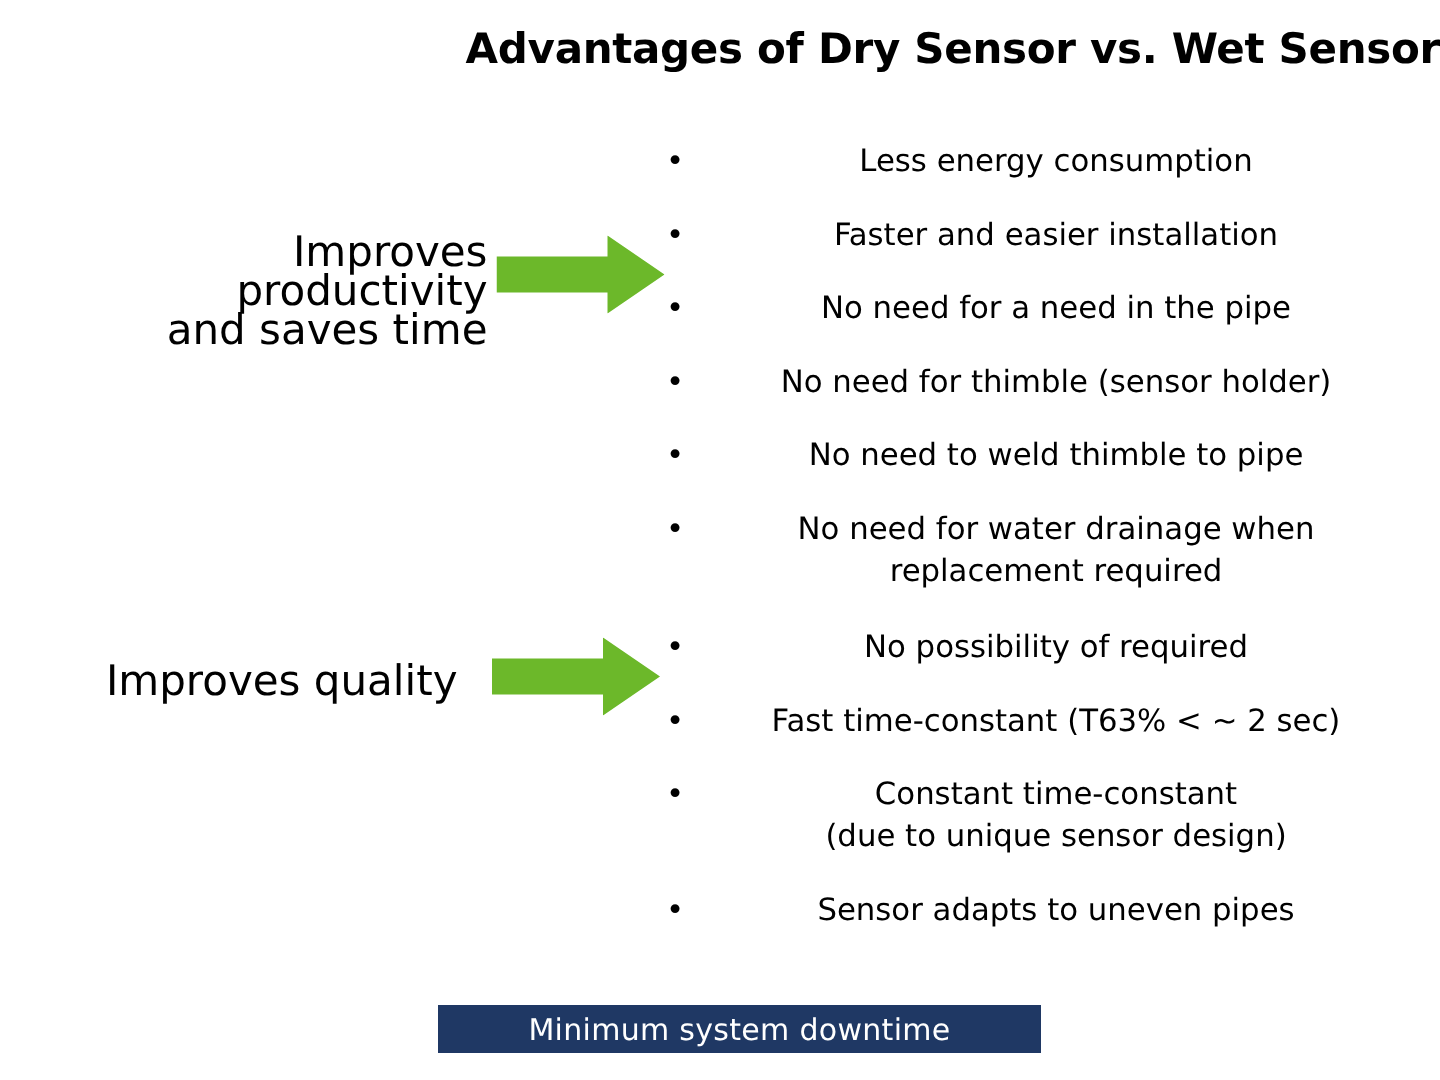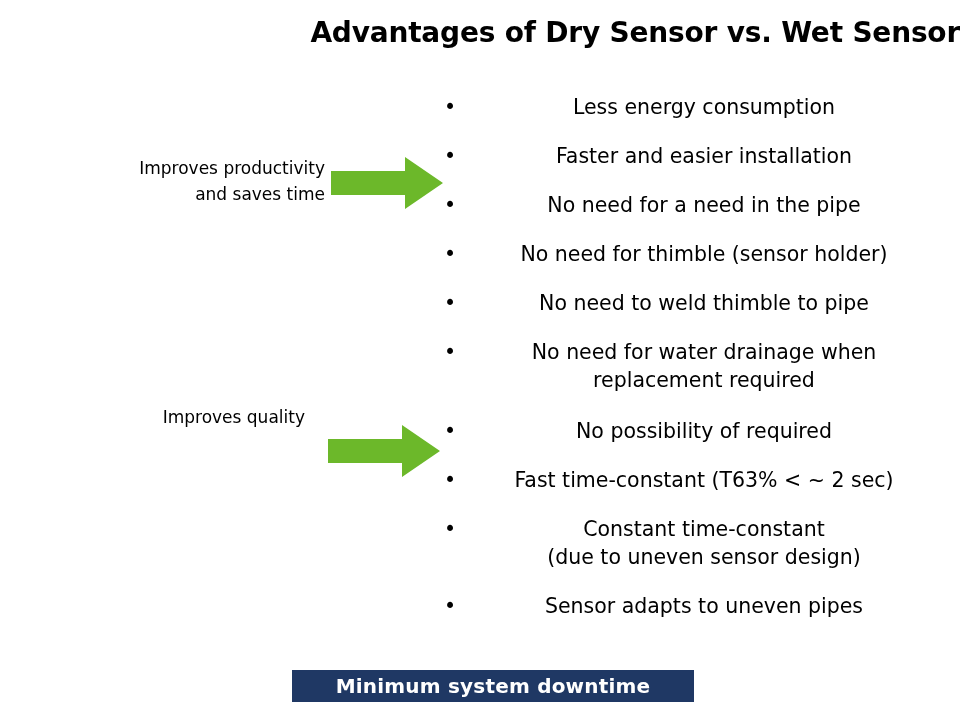--- a/index.html
+++ b/index.html
@@ -31,33 +31,33 @@
     font-weight: bold;
     font-size: 28px;
     letter-spacing: -0.2px;
     color: #000000;
     white-space: nowrap;
   }
 
   
   .cat-label {
     position: absolute;
-    font-size: 17px;
+    font-size: 28px;
     line-height: 26px;
     color: #000000;
     text-align: right;
   }
   #cat-label-productivity {
     left: 20px;
     top: 155px;
     width: 305px;
   }
   #cat-label-quality {
     left: 20px;
-    top: 404px;
+    top: 441px;
     width: 285px;
   }
 
   
   .arrow {
     position: absolute;
     display: block;
   }
   #arrow-productivity {
     left: 331px;
@@ -112,21 +112,21 @@
     top: 670px;
     width: 402px;
     height: 32px;
     background: #1f3864;
     display: flex;
     align-items: center;
     justify-content: center;
   }
   #summary-banner-text {
     font-family: "DejaVu Sans", sans-serif;
-    font-weight: bold;
+    font-weight: normal;
     font-size: 20px;
     color: #ffffff;
     letter-spacing: 0.2px;
     white-space: nowrap;
   }
 </style>
 </head>
 <body>
 
 <div id="slide">
@@ -188,21 +188,21 @@
     </div>
 
     <div class="bullet-item">
       <span class="bullet-dot">•</span>
       <span class="bullet-text">Fast time-constant (T63% &lt; ~ 2 sec)</span>
     </div>
 
     <div class="bullet-item">
       <span class="bullet-dot">•</span>
       <span class="bullet-text">Constant time-constant
-(due to uneven sensor design)</span>
+(due to unique sensor design)</span>
     </div>
 
     <div class="bullet-item">
       <span class="bullet-dot">•</span>
       <span class="bullet-text">Sensor adapts to uneven pipes</span>
     </div>
   </div>
 
   <div id="summary-banner">
     <span id="summary-banner-text">Minimum system downtime</span>

